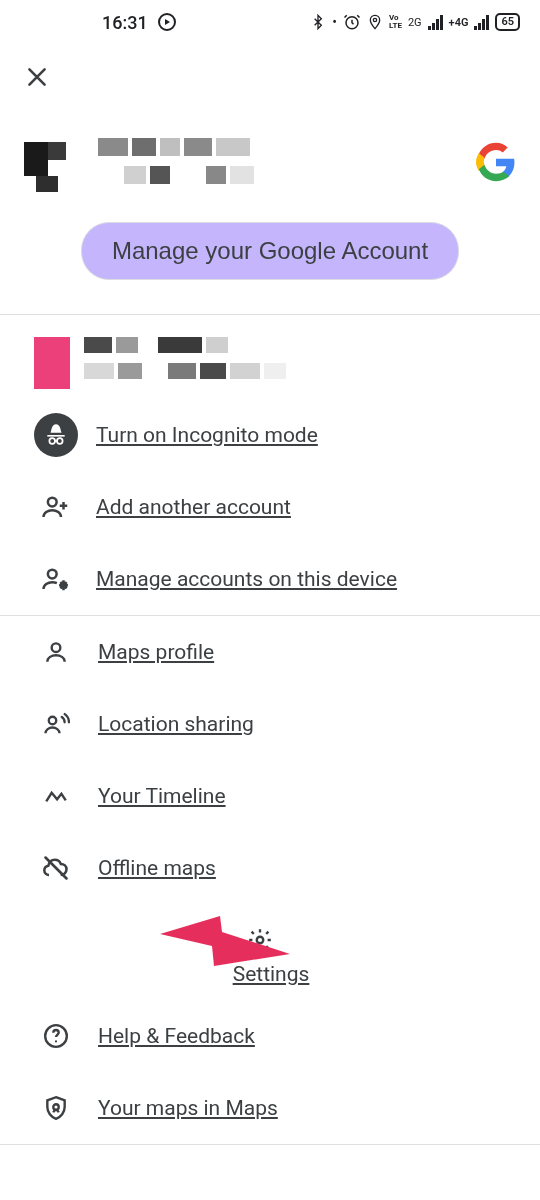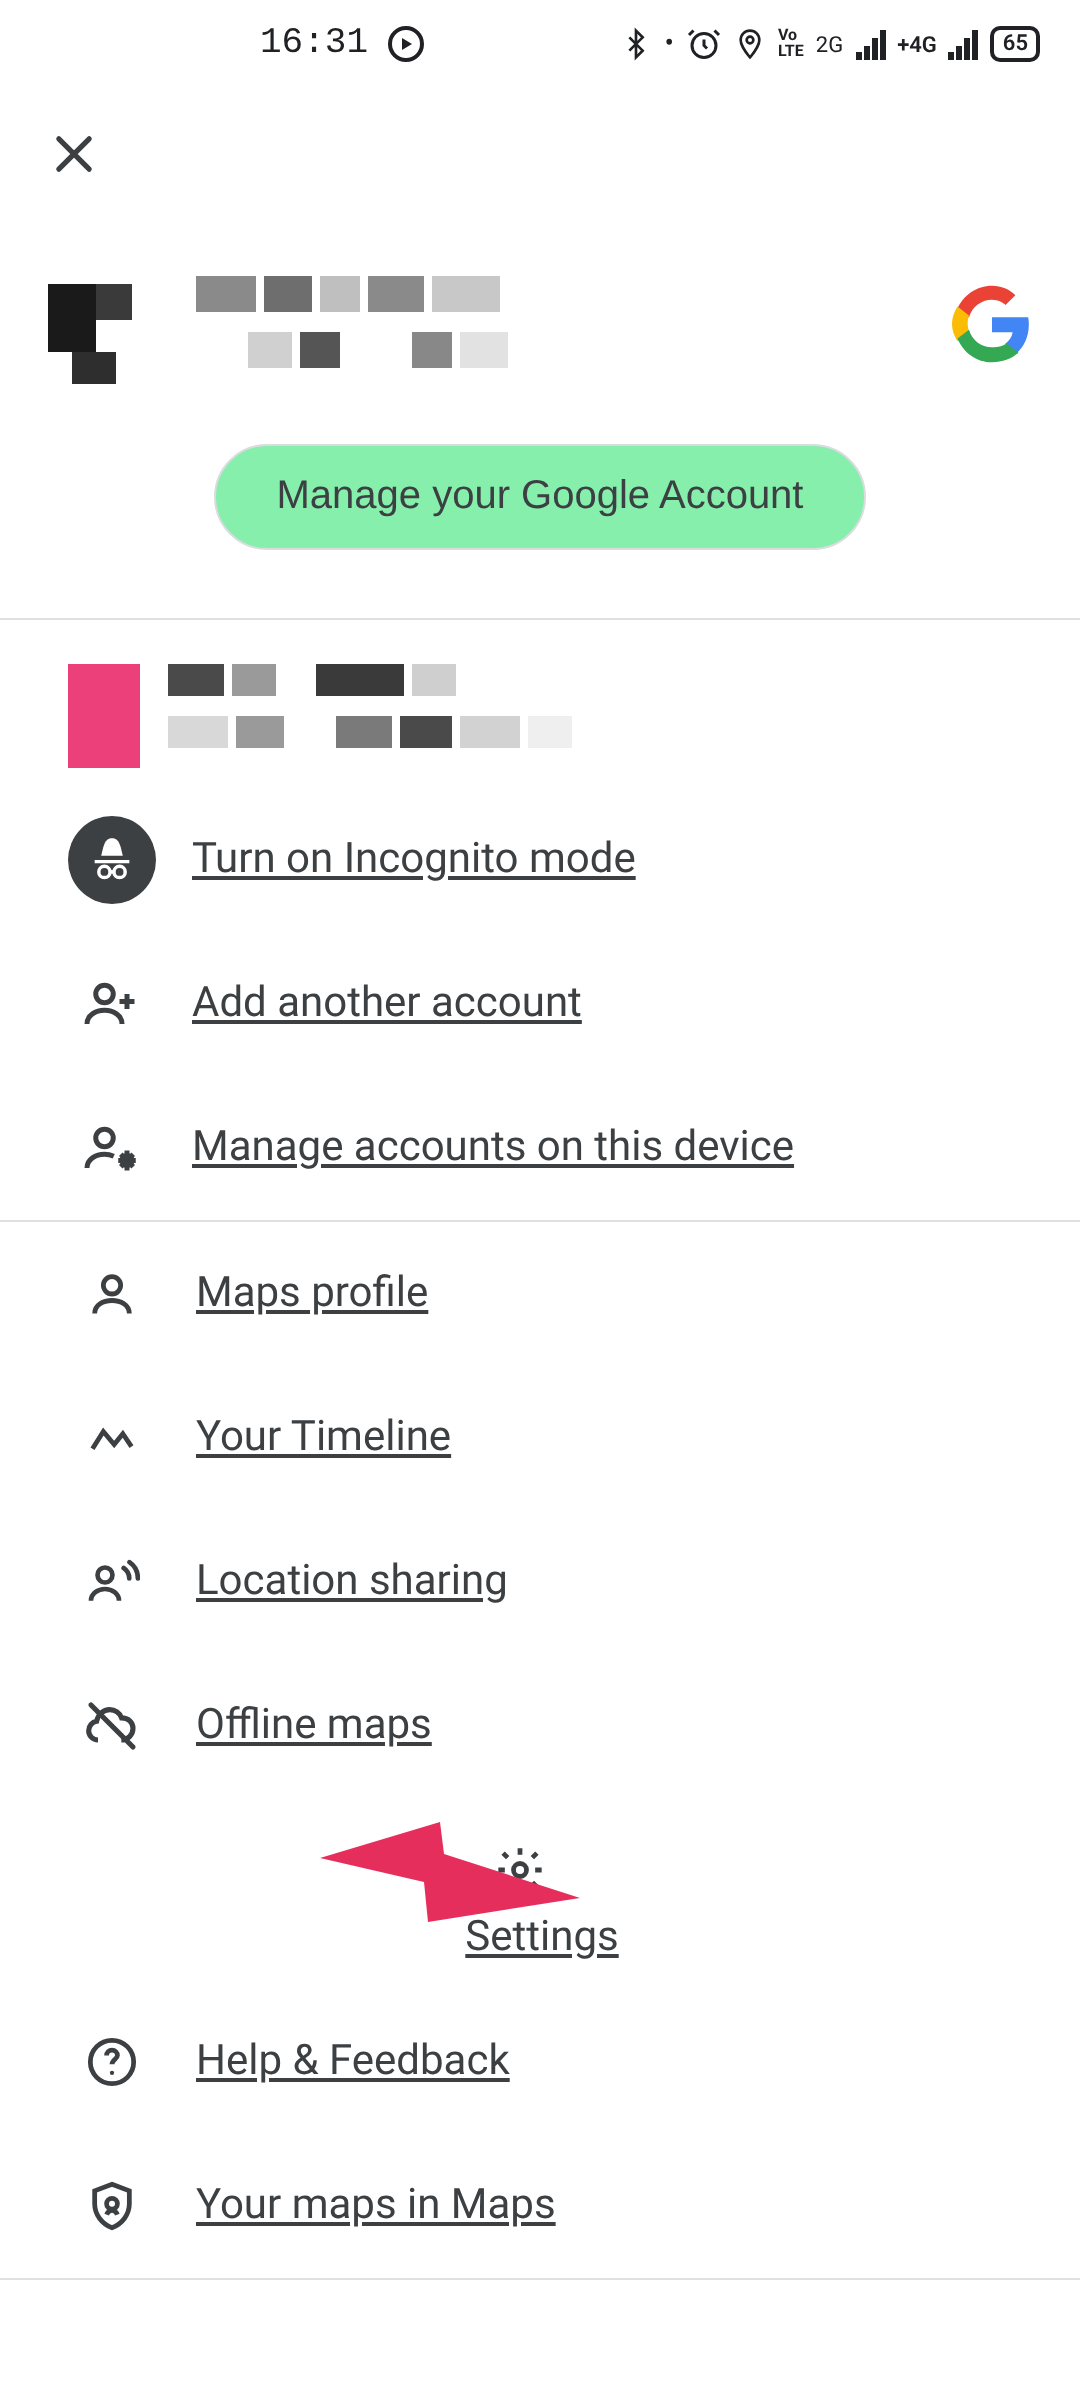--- a/index.html
+++ b/index.html
@@ -1,33 +1,33 @@
 <!DOCTYPE html>
 <html><head>
 <meta charset="utf-8">
 <style>
   html,body{margin:0;padding:0;font-family:Roboto,Arial,sans-serif;background:#fff;color:#3c4043;width:540px;}
   .statusbar{display:flex;align-items:center;height:44px;padding:0 20px;font-size:18px;color:#202124;}
-  .statusbar .time{margin-left:110px;font-weight:500;font-family:Liberation Mono, monospace;}
+  .statusbar .time{margin-left:82px;font-weight:500;}
   .statusbar .dot{margin-left:10px;width:14px;height:14px;border-radius:50%;border:2px solid #202124;display:inline-flex;align-items:center;justify-content:center;}
   .statusbar .dot::after{content:"";width:0;height:0;border-left:5px solid #202124;border-top:3px solid transparent;border-bottom:3px solid transparent;margin-left:1px;}
   .statusbar .spacer{flex:1;}
   .status-icons{display:flex;gap:6px;align-items:center;font-size:15px;}
   .status-icons svg{display:block;}
   .xrow{padding:18px 22px 12px;}
   .xbtn{width:30px;height:30px;display:flex;align-items:center;justify-content:center;cursor:pointer;}
   .profile{display:flex;align-items:flex-start;padding:34px 24px 18px;}
   .avatar{width:60px;height:60px;position:relative;margin-right:14px;}
   .avatar .mos{position:absolute;background:#2a2a2a;}
   .name-block{flex:1;}
   .mos-row{display:flex;gap:4px;margin-bottom:10px;}
   .mos-row span{height:18px;display:inline-block;}
   .g-logo{width:40px;height:40px;margin-left:auto;margin-top:4px;}
   .manage-wrap{display:flex;justify-content:center;padding:6px 0 34px;}
-  .manage-btn{border:1px solid #dadce0;border-radius:28px;padding:14px 30px;font-size:20px;color:#3c4043;background:#86efac;cursor:pointer;}
+  .manage-btn{border:1px solid #dadce0;border-radius:28px;padding:14px 30px;font-size:24px;color:#3c4043;background:#c4b5fd;cursor:pointer;}
   .divider{height:1px;background:#e0e0e0;}
   .acct2{display:flex;align-items:flex-start;padding:22px 34px 10px;}
   .acct2 .sq{width:36px;height:52px;background:#ec407a;margin-right:14px;}
   .item{display:flex;align-items:center;padding:14px 34px;cursor:pointer;min-height:66px;box-sizing:border-box;}
   .icon-circle{width:44px;height:44px;border-radius:50%;background:#3c4043;display:flex;align-items:center;justify-content:center;margin-right:18px;flex-shrink:0;}
   .icon-slot{width:44px;height:44px;display:flex;align-items:center;justify-content:center;margin-right:18px;flex-shrink:0;}
   .icon-slot.narrow{width:32px;margin-left:4px;margin-right:26px;}
   .label{font-size:21px;color:#3c4043;text-decoration:underline;}
   .section2 .item{padding-left:36px;}
   .arrow{position:absolute;pointer-events:none;}
@@ -189,40 +189,40 @@
     <svg width="26" height="26" viewBox="0 0 24 24" fill="none" stroke="#3c4043" stroke-width="2.2">
           <circle cx="12" cy="8" r="4"></circle>
           <path d="M4 21c0-4 4-6 8-6s8 2 8 6"></path>
         </svg>
   </div>
   <span class="label">Maps profile</span>
 </div>
 
 <div class="item">
   <div class="icon-slot narrow">
-    <svg width="26" height="26" viewBox="0 0 24 24" fill="none" stroke="#3c4043" stroke-width="2.2">
-          <path d="M3 17l5-8 5 6 4-5 4 6"></path>
-        </svg>
-  </div>
-  <span class="label">Your Timeline</span>
-</div>
-
-<div class="item">
-  <div class="icon-slot narrow">
     <svg width="28" height="28" viewBox="0 0 24 24" fill="none" stroke="#3c4043" stroke-width="2">
           <circle cx="9" cy="9" r="3.2"></circle>
           <path d="M3 20c0-3 3-5 6-5s6 2 6 5"></path>
           <path d="M17 6c1.5 1 2.4 2.7 2.4 4.5M19.5 3.5c2.3 1.6 3.6 4.2 3.6 7" stroke-linecap="round"></path>
         </svg>
   </div>
   <span class="label">Location sharing</span>
 </div>
 
 <div class="item">
   <div class="icon-slot narrow">
+    <svg width="26" height="26" viewBox="0 0 24 24" fill="none" stroke="#3c4043" stroke-width="2.2">
+          <path d="M3 17l5-8 5 6 4-5 4 6"></path>
+        </svg>
+  </div>
+  <span class="label">Your Timeline</span>
+</div>
+
+<div class="item">
+  <div class="icon-slot narrow">
     <svg width="28" height="28" viewBox="0 0 24 24" fill="none" stroke="#3c4043" stroke-width="2.2">
           <path d="M6 18c-2.2 0-4-1.8-4-4 0-2 1.5-3.7 3.4-4C6 7 8.3 5 11 5c2.3 0 4.3 1.4 5.1 3.5C19 8.5 21 10.5 21 13c0 2.8-2.2 5-5 5"></path>
           <path d="M3 3l18 18" stroke-linecap="round"></path>
         </svg>
   </div>
   <span class="label">Offline maps</span>
 </div>
 
 <div class="item" style="position:relative;flex-direction:column;">
   <div class="icon-slot narrow">

